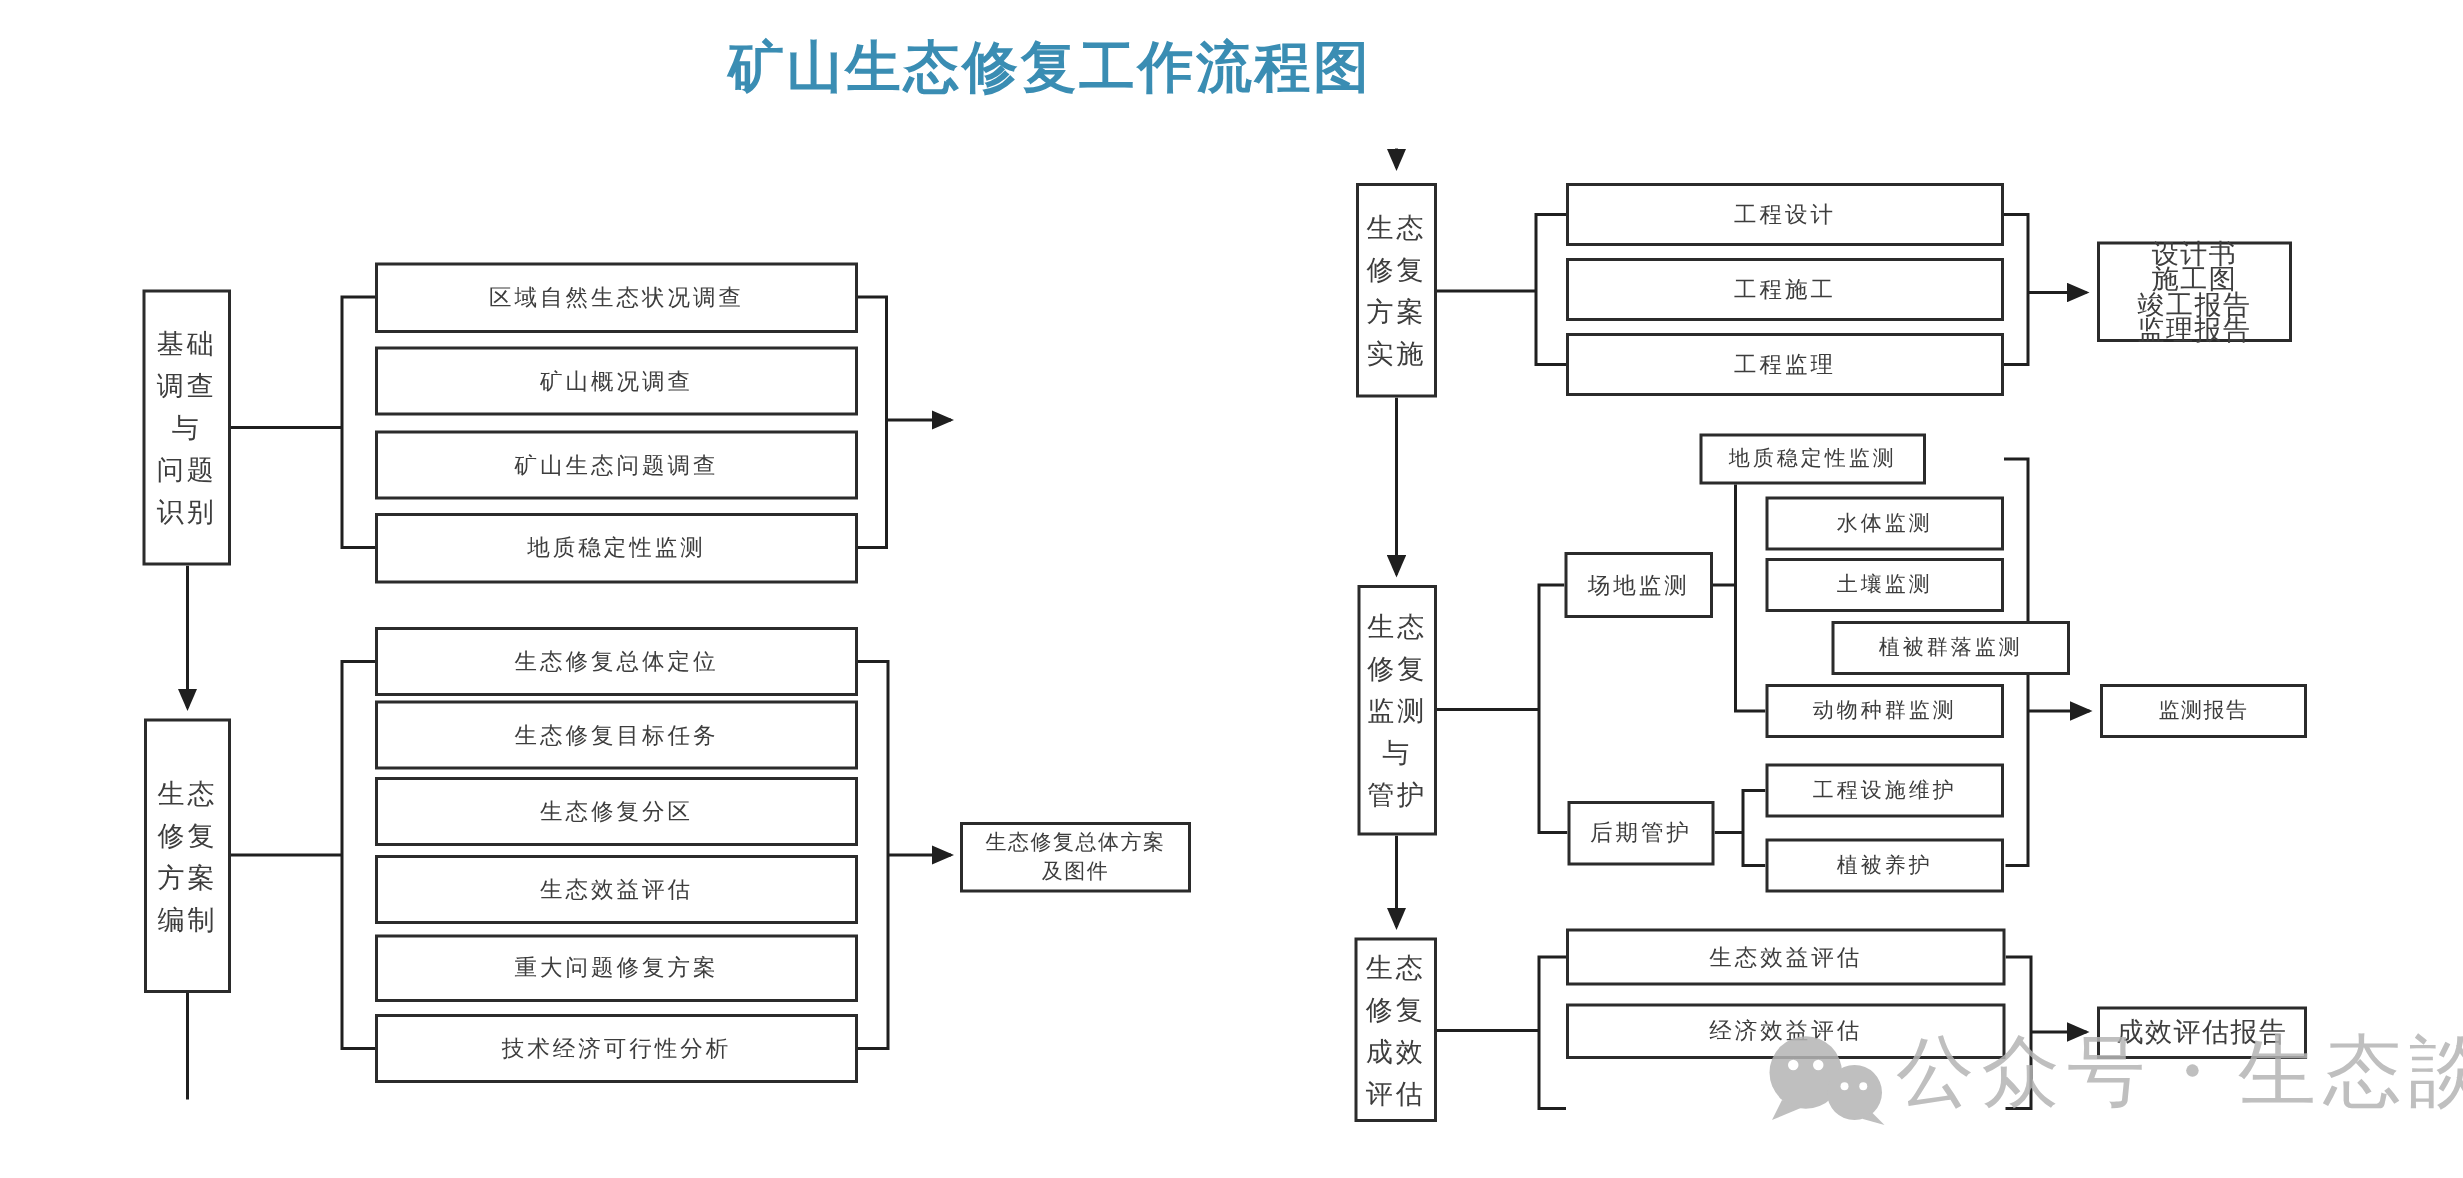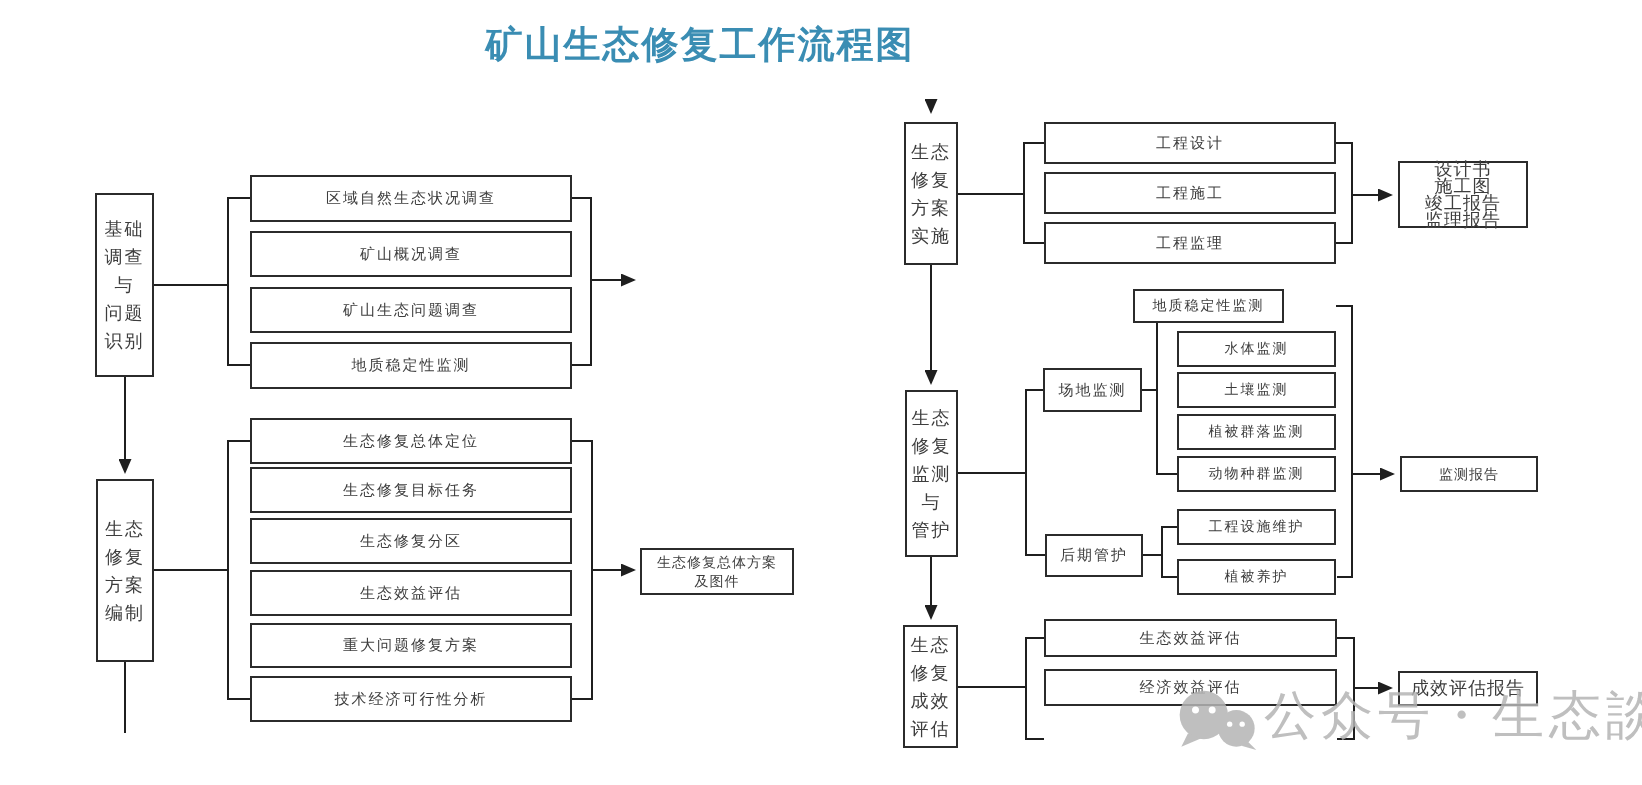--- a/index.html
+++ b/index.html
@@ -125,21 +125,21 @@
   <div class="box item" style="left:1044px;top:222px;width:292px;height:42px">工程监理</div>
   <div class="box output output-sm" style="left:1398px;top:161px;width:130px;height:67px">设计书
 施工图
 竣工报告
 监理报告</div>
 
   <div class="box mid" style="left:1043px;top:368px;width:99px;height:44px">场地监测</div>
   <div class="box sub" style="left:1133px;top:289px;width:151px;height:34px">地质稳定性监测</div>
   <div class="box sub" style="left:1177px;top:331px;width:159px;height:36px">水体监测</div>
   <div class="box sub" style="left:1177px;top:372px;width:159px;height:36px">土壤监测</div>
-  <div class="box sub" style="left:1177px;top:414px;width:159px;height:36px">植被群落监测</div>
+  <div class="box sub" style="left:1221px;top:414px;width:159px;height:36px">植被群落监测</div>
   <div class="box sub" style="left:1177px;top:456px;width:159px;height:36px">动物种群监测</div>
   <div class="box mid" style="left:1045px;top:534px;width:98px;height:43px">后期管护</div>
   <div class="box sub" style="left:1177px;top:509px;width:159px;height:36px">工程设施维护</div>
   <div class="box sub" style="left:1177px;top:559px;width:159px;height:36px">植被养护</div>
   <div class="box output" style="left:1400px;top:456px;width:138px;height:36px">监测报告</div>
 
   <div class="box item" style="left:1044px;top:619px;width:293px;height:38px">生态效益评估</div>
   <div class="box item" style="left:1044px;top:669px;width:293px;height:37px">经济效益评估</div>
   <div class="box output output-sm" style="left:1398px;top:671px;width:140px;height:35px">成效评估报告</div>
 

